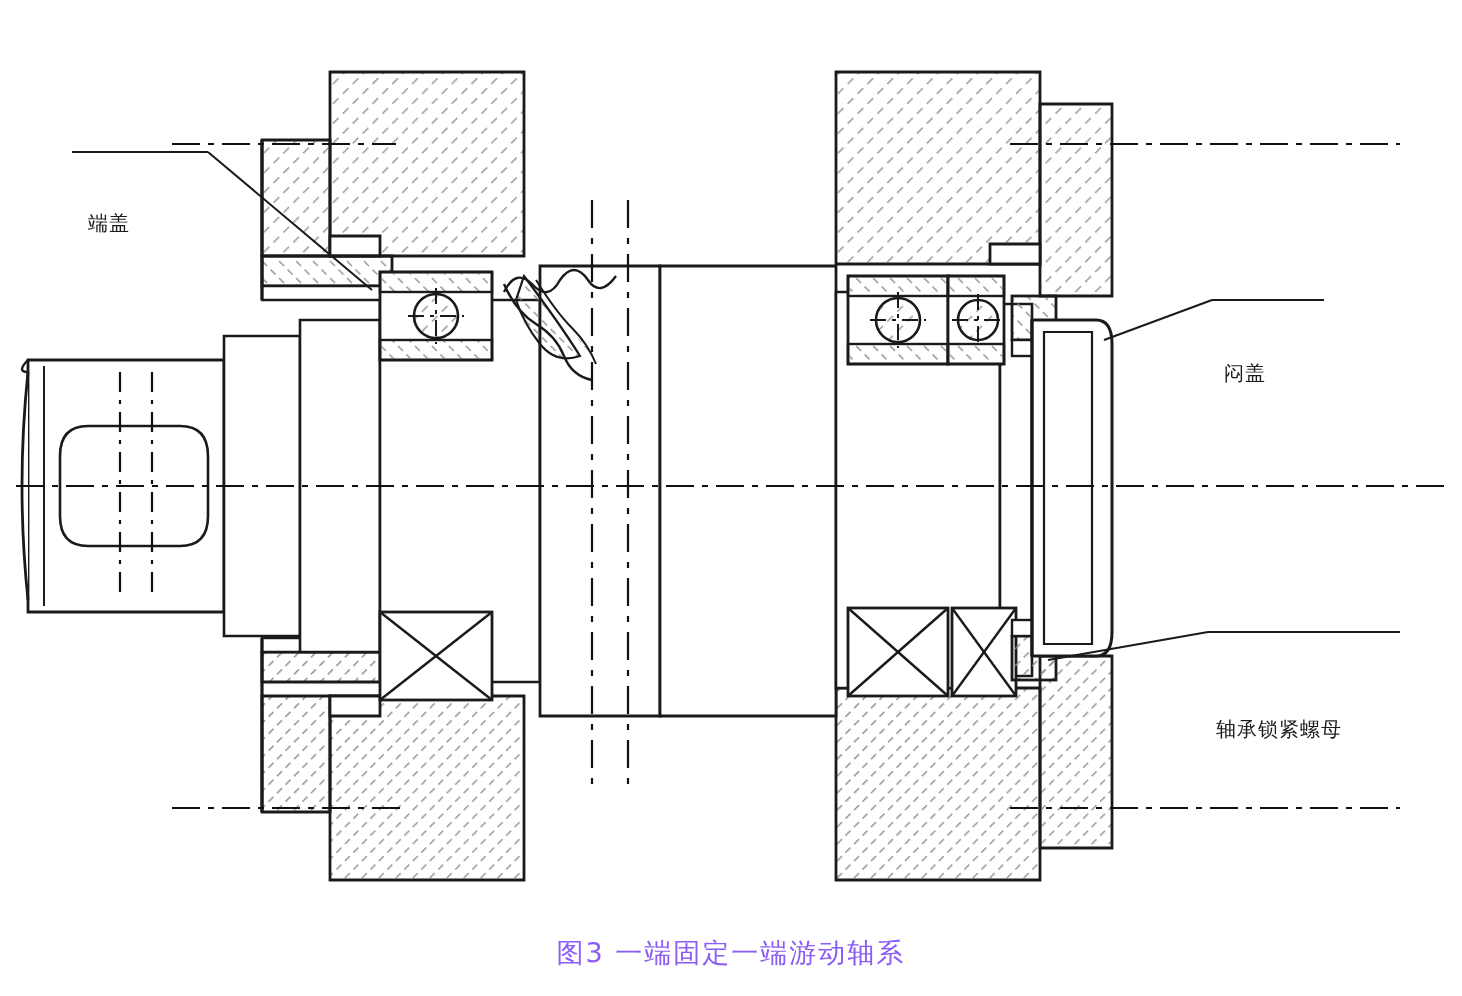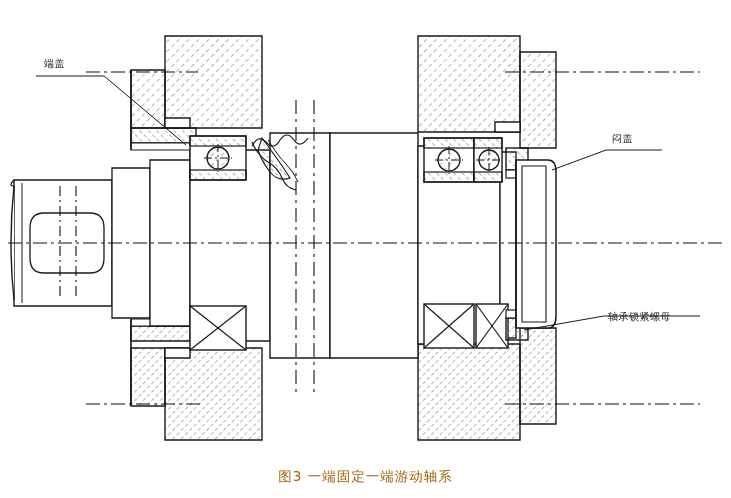--- a/index.html
+++ b/index.html
@@ -1,22 +1,22 @@
 <!DOCTYPE html>
 <html><head>
 <meta charset="utf-8">
 <style>
   html,body{margin:0;padding:0;background:#ffffff;}
   body{width:731px;height:498px;font-family:"DejaVu Sans","Liberation Sans",sans-serif;}
   #stage{position:relative;width:731px;height:498px;overflow:hidden;background:#fff;}
   svg#dwg{position:absolute;left:0;top:0;width:731px;height:498px;}
   .cap{position:absolute;left:0;right:0;bottom:12px;text-align:center;
-       font-size:13.5px;color:#a16207;letter-spacing:1px;font-family:"DejaVu Sans",sans-serif;}
+       font-size:13.5px;color:#8b5cf6;letter-spacing:1px;font-family:"DejaVu Sans",sans-serif;}
   .lbl{position:absolute;font-size:10px;color:#1b1b1b;white-space:nowrap;
-       font-family:Liberation Serif, serif;letter-spacing:0.5px;}
+       font-family:Liberation Serif, serif;letter-spacing:0.5px;margin-top:48px;}
   #lbl-duangai{left:44px;top:57px;}
   #lbl-mengai{left:612px;top:132px;}
   #lbl-luomu{left:608px;top:310px;}
 </style>
 </head>
 <body>
 
 <div id="stage">
 
   <svg id="dwg" viewBox="0 0 731 498">

